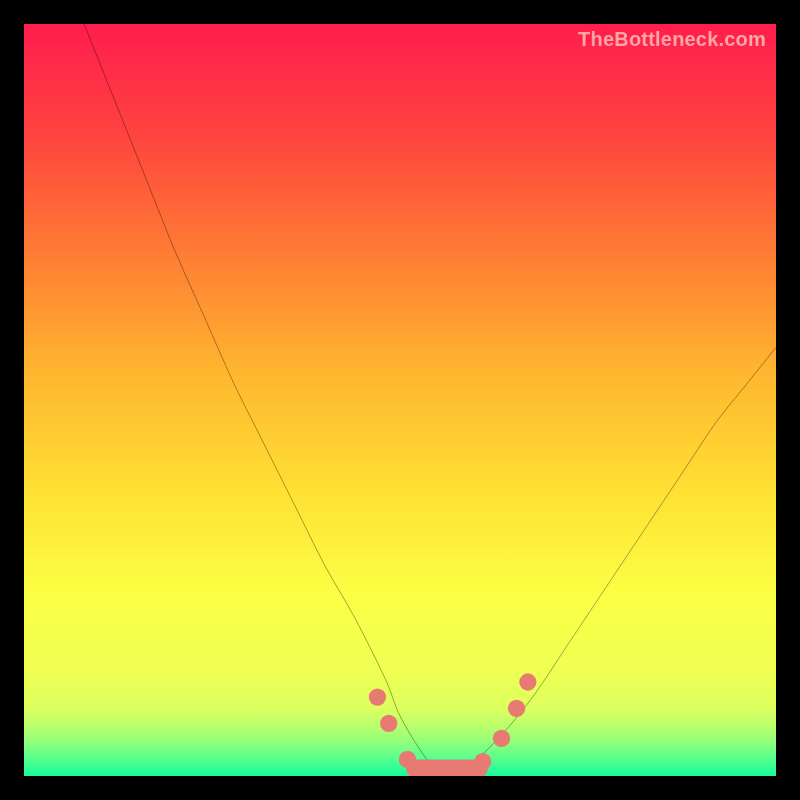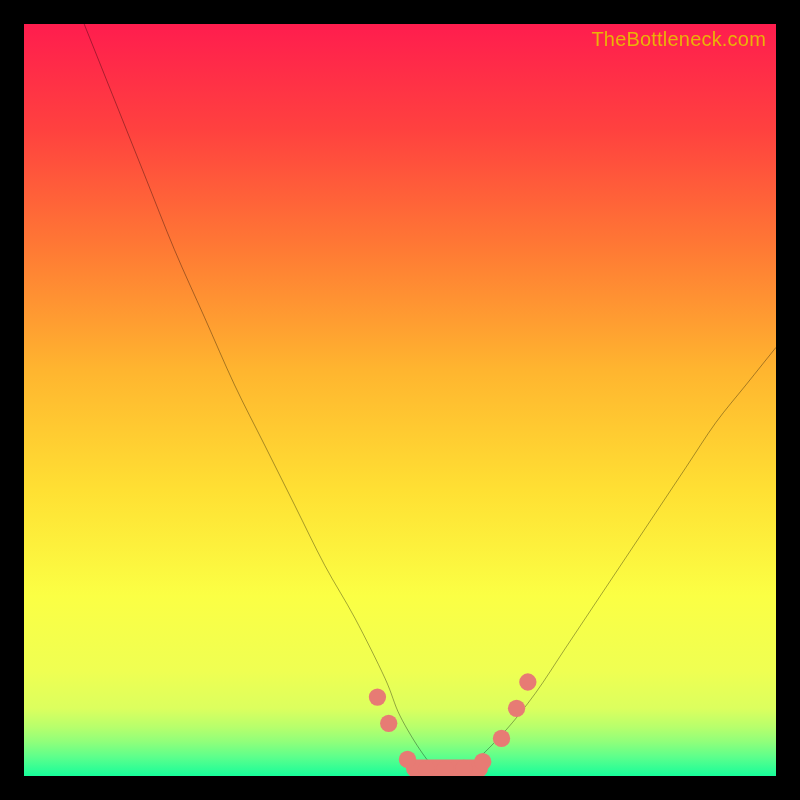--- a/index.html
+++ b/index.html
@@ -20,23 +20,23 @@
     overflow: hidden;
   }
   .gradient {
     position: absolute;
     inset: 0;
   }
   .watermark {
     position: absolute;
     top: 4px;
     right: 10px;
-    color: #eab308;
+    color: #fca5a5;
     font-size: 20px;
-    font-weight: 400;
+    font-weight: 700;
     letter-spacing: 0.2px;
     user-select: none;
   }
   svg.curve {
     position: absolute;
     inset: 0;
   }
 </style>
 </head>
 <body>

